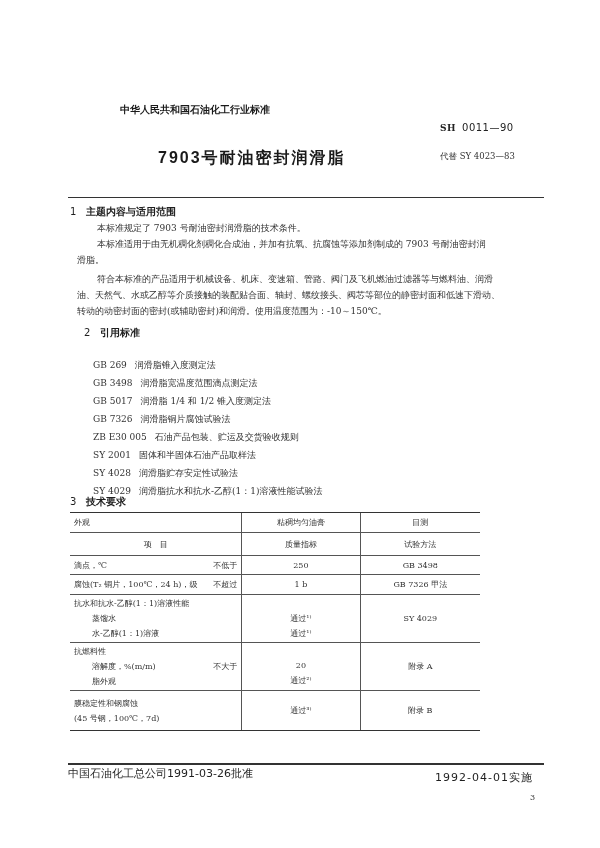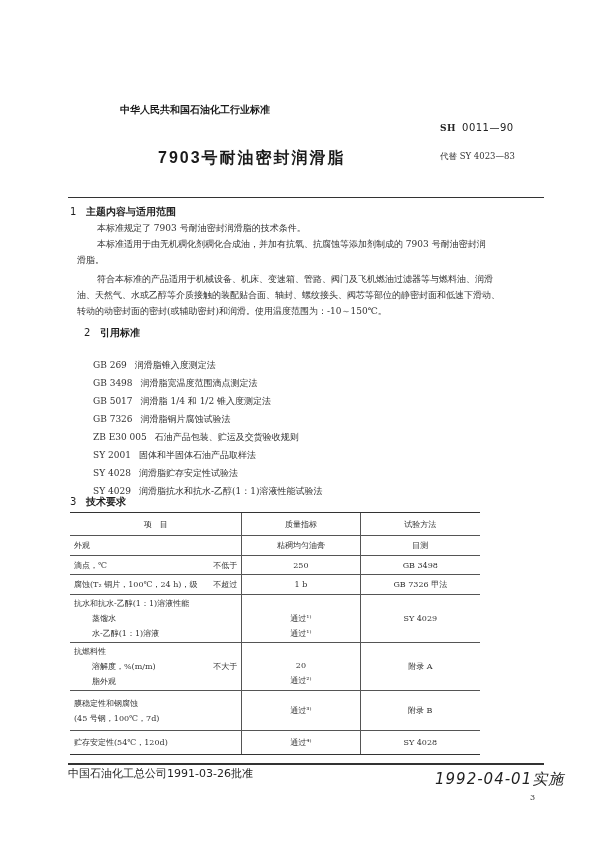--- a/index.html
+++ b/index.html
@@ -25,21 +25,21 @@
     table.spec td { border-top: 1px solid #555; border-bottom: 1px solid #555; padding: 0 4px; vertical-align: middle; }
     table.spec td + td { border-left: 1px solid #555; }
     table.spec tr:first-child td { border-top: 1.5px solid #333; }
     table.spec tr:last-child td { border-bottom: 1.5px solid #333; }
     .c { text-align: center; }
     .item-wrap { display: flex; justify-content: space-between; align-items: center; }
     .indent { padding-left: 18px; display: block; }
     .item-lines span { display: block; line-height: 15px; }
     .val-lines span { display: block; line-height: 15px; }
     .footer-left { left: 68px; top: 766px; font-family: "DejaVu Sans", sans-serif; font-size: 11px; color: #1f1f1f; }
-    .footer-right { left: 435px; top: 770px; font-family: "DejaVu Sans", sans-serif; font-size: 15px; color: #1f1f1f; letter-spacing: 1px; font-style: italic; }
+    .footer-right { left: 435px; top: 770px; font-family: "DejaVu Sans", sans-serif; font-size: 11px; color: #1f1f1f; letter-spacing: 1px; }
     .page-num { left: 530px; top: 793px; font-size: 8px; color: #333; }
   </style>
 </head>
 <body>
 
 <div class="abs org-title">中华人民共和国石油化工行业标准</div>
 <div class="abs std-code">
   <b>SH</b><span>0011—90</span>
 </div>
 <div class="abs doc-title">7903号耐油密封润滑脂</div>
@@ -73,29 +73,29 @@
   <span class="num">3</span><span>技术要求</span>
 </div>
 
 <table class="spec">
   <colgroup>
       <col style="width:193px">
       <col style="width:136px">
       <col style="width:137px">
     </colgroup>
   <tbody>
-      <tr style="height:23px">
+      <tr style="height:20px">
+    <td><span>外观</span></td>
+    <td class="c">粘稠均匀油膏</td>
+    <td class="c">目测</td>
+  </tr>
+  <tr style="height:23px">
     <td class="c">项　目</td>
     <td class="c">质量指标</td>
     <td class="c">试验方法</td>
-  </tr>
-  <tr style="height:20px">
-    <td><span>外观</span></td>
-    <td class="c">粘稠均匀油膏</td>
-    <td class="c">目测</td>
   </tr>
   <tr style="height:19px">
     <td>
           <div class="item-wrap">
             <span>滴点，℃</span>
             <span>不低于</span>
           </div>
         </td>
     <td class="c">250</td>
     <td class="c">GB 3498</td>
@@ -148,25 +148,20 @@
   <tr style="height:40px">
     <td>
           <div class="item-lines">
       <span>膜稳定性和钢腐蚀</span>
       <span>(45 号钢，100℃，7d)</span>
     </div>
         </td>
     <td class="c">通过³⁾</td>
     <td class="c">附录 B</td>
   </tr>
-  <tr style="height:24px">
-    <td><span>贮存安定性(54℃，120d)</span></td>
-    <td class="c">通过⁴⁾</td>
-    <td class="c">SY 4028</td>
-  </tr>
 </tbody>
   </table>
 
 <div class="rule" style="left:68px; top:763px; width:476px; border-top-width:2px;"></div>
 
 <div class="abs footer-left">中国石油化工总公司1991-03-26批准</div>
 <div class="abs footer-right">1992-04-01实施</div>
 <div class="abs page-num">3</div>
 
 </body></html>

